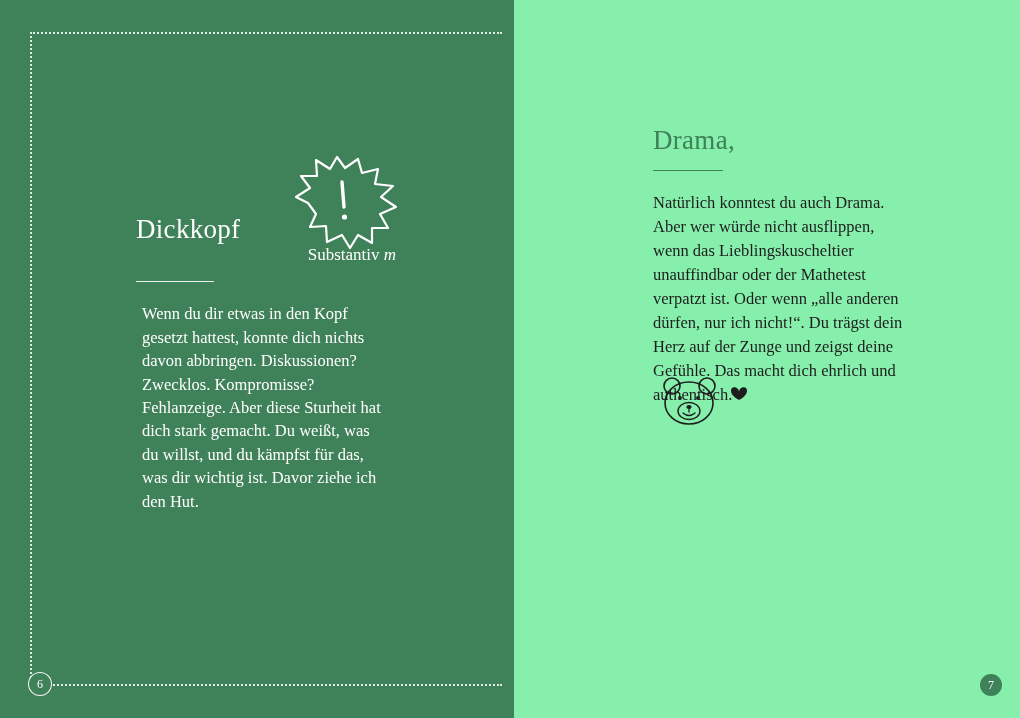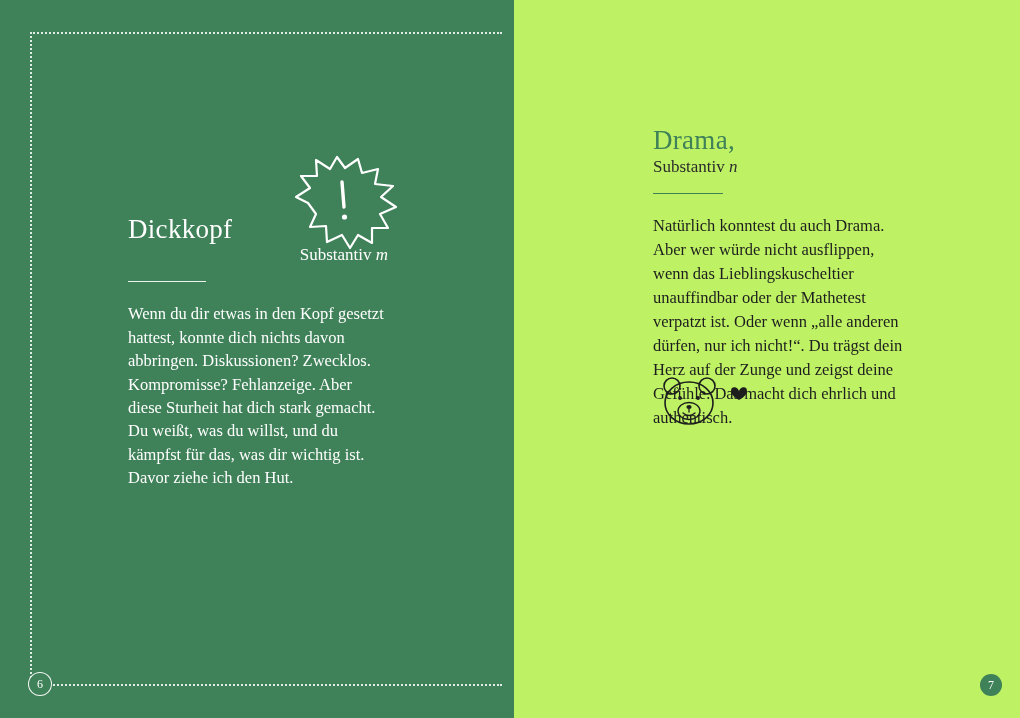--- a/index.html
+++ b/index.html
@@ -33,21 +33,21 @@
     left: 30px;
     top: 32px;
     right: 12px;
     bottom: 32px;
     border: 2px dotted rgba(255,255,255,0.85);
     border-right: none;
     pointer-events: none;
   }
   .left-content {
     position: absolute;
-    left: 128px;
+    left: 136px;
     top: 215px;
     width: 260px;
   }
   .entry-title-left {
     font-size: 27px;
     color: #ffffff;
     letter-spacing: 0.3px;
     line-height: 1.05;
     margin: 0;
     font-weight: 400;
@@ -65,21 +65,21 @@
   .rule-left {
     width: 78px;
     height: 1px;
     background: rgba(255,255,255,0.9);
     margin: 16px 0 20px 0;
   }
   .entry-body-left {
     font-size: 16.5px;
     line-height: 1.42;
     color: #ffffff;
-    margin: 0;
+    margin: 6px;
   }
   .star-icon {
     position: absolute;
     left: 292px;
     top: 155px;
     width: 112px;
     height: 100px;
   }
   .page-number-left {
     position: absolute;
@@ -95,21 +95,21 @@
     display: flex;
     align-items: center;
     justify-content: center;
     z-index: 5;
   }
   
   .page-right {
     position: relative;
     width: 506px;
     height: 718px;
-    background: #bef264;
+    background: #86efac;
     flex: 0 0 506px;
   }
   .right-content {
     position: absolute;
     left: 139px;
     top: 126px;
     width: 255px;
   }
   .entry-title-right {
     font-size: 27px;
@@ -186,24 +186,20 @@
       <div class="rule-left"></div>
       <p class="entry-body-left">Wenn du dir etwas in den Kopf gesetzt hattest, konnte dich nichts davon abbringen. Diskussionen? Zwecklos. Kompromisse? Fehlanzeige. Aber diese Sturheit hat dich stark gemacht. Du weißt, was du willst, und du kämpfst für das, was dir wichtig ist. Davor ziehe ich den Hut.</p>
     </div>
 
     <div class="page-number-left">6</div>
   </div>
 
   <div class="page-right">
     <div class="right-content">
       <h1 class="entry-title-right">Drama,</h1>
-      <p class="entry-pos-right">
-        <span>Substantiv</span>
-        <span class="gender">n</span>
-      </p>
       <div class="rule-right"></div>
       <p class="entry-body-right">Natürlich konntest du auch Drama. Aber wer würde nicht ausflippen, wenn das Lieblingskuscheltier unauffindbar oder der Mathetest verpatzt ist. Oder wenn „alle anderen dürfen, nur ich nicht!“. Du trägst dein Herz auf der Zunge und zeigst deine Gefühle. Das macht dich ehrlich und authentisch.</p>
     </div>
 
     <div class="bear-icon">
       <svg viewBox="0 0 120 60" width="120" height="60" fill="none" xmlns="http://www.w3.org/2000/svg">
         <ellipse cx="18" cy="14" rx="8" ry="8" stroke="#1d1d1d" stroke-width="1.6" fill="none"></ellipse>
         <ellipse cx="53" cy="14" rx="8" ry="8" stroke="#1d1d1d" stroke-width="1.6" fill="none"></ellipse>
         <ellipse cx="35" cy="31" rx="24" ry="21" stroke="#1d1d1d" stroke-width="1.6" fill="none"></ellipse>
         <ellipse cx="35" cy="39" rx="11" ry="8.5" stroke="#1d1d1d" stroke-width="1.4" fill="none"></ellipse>

